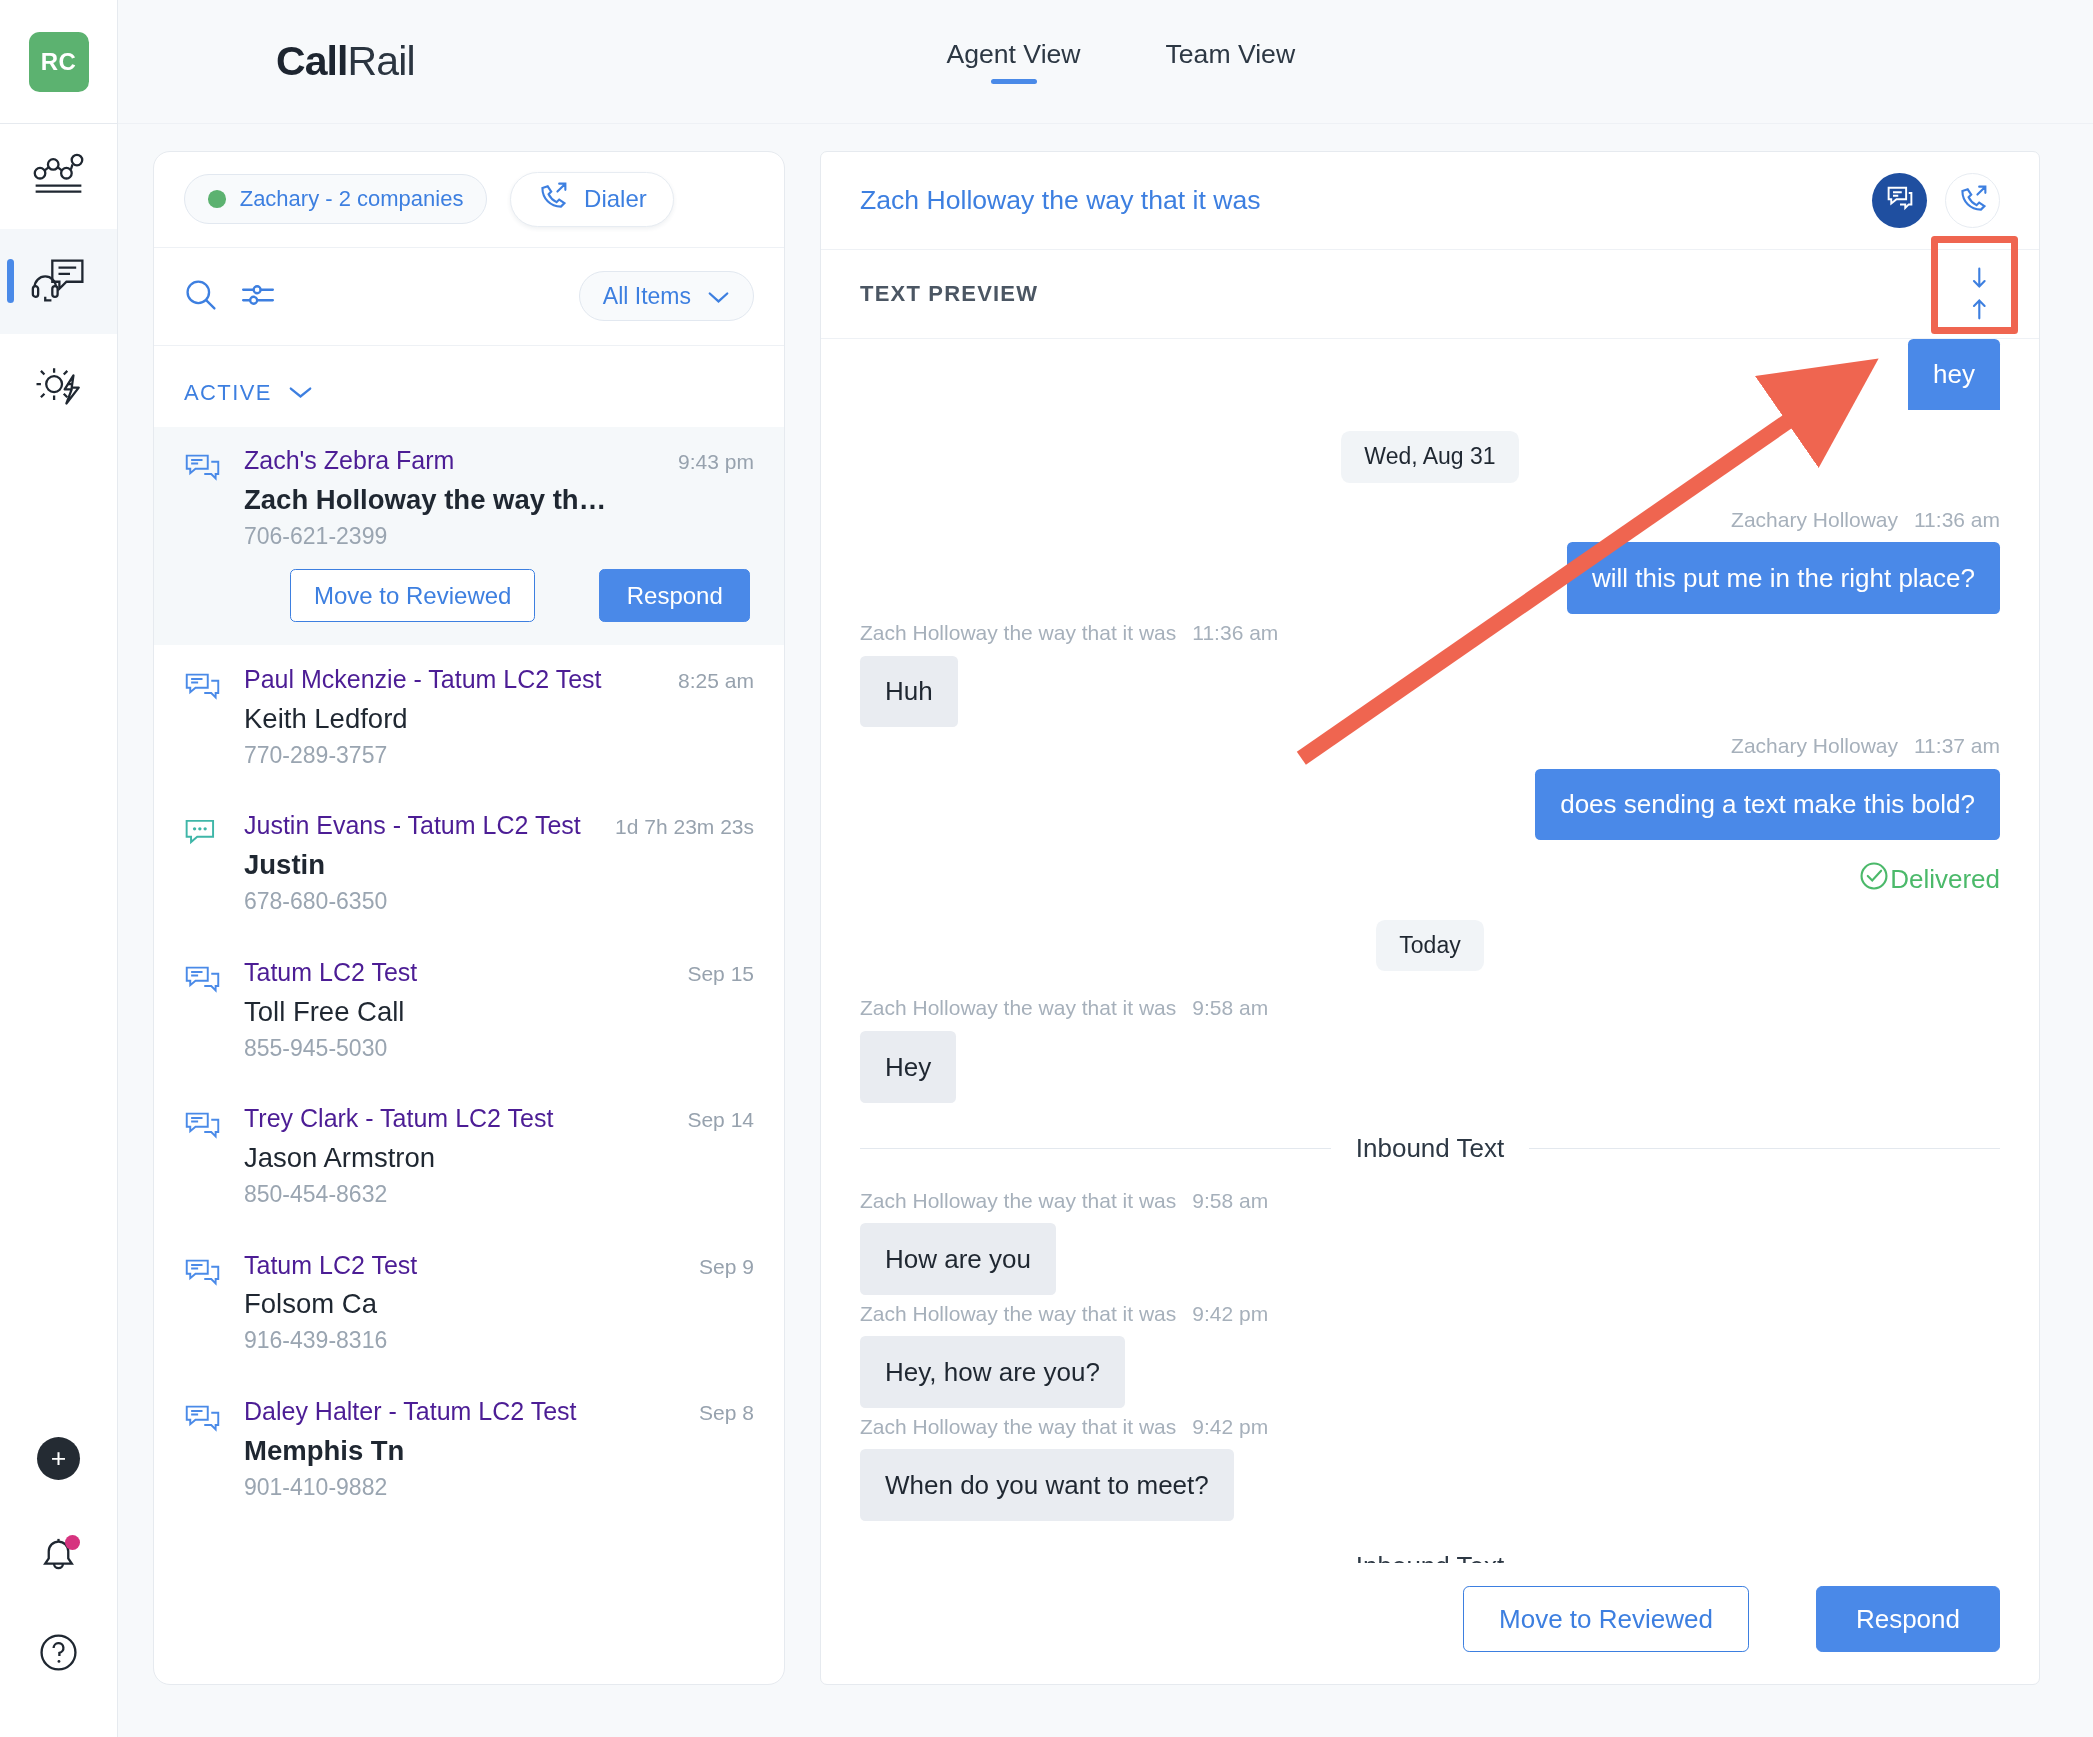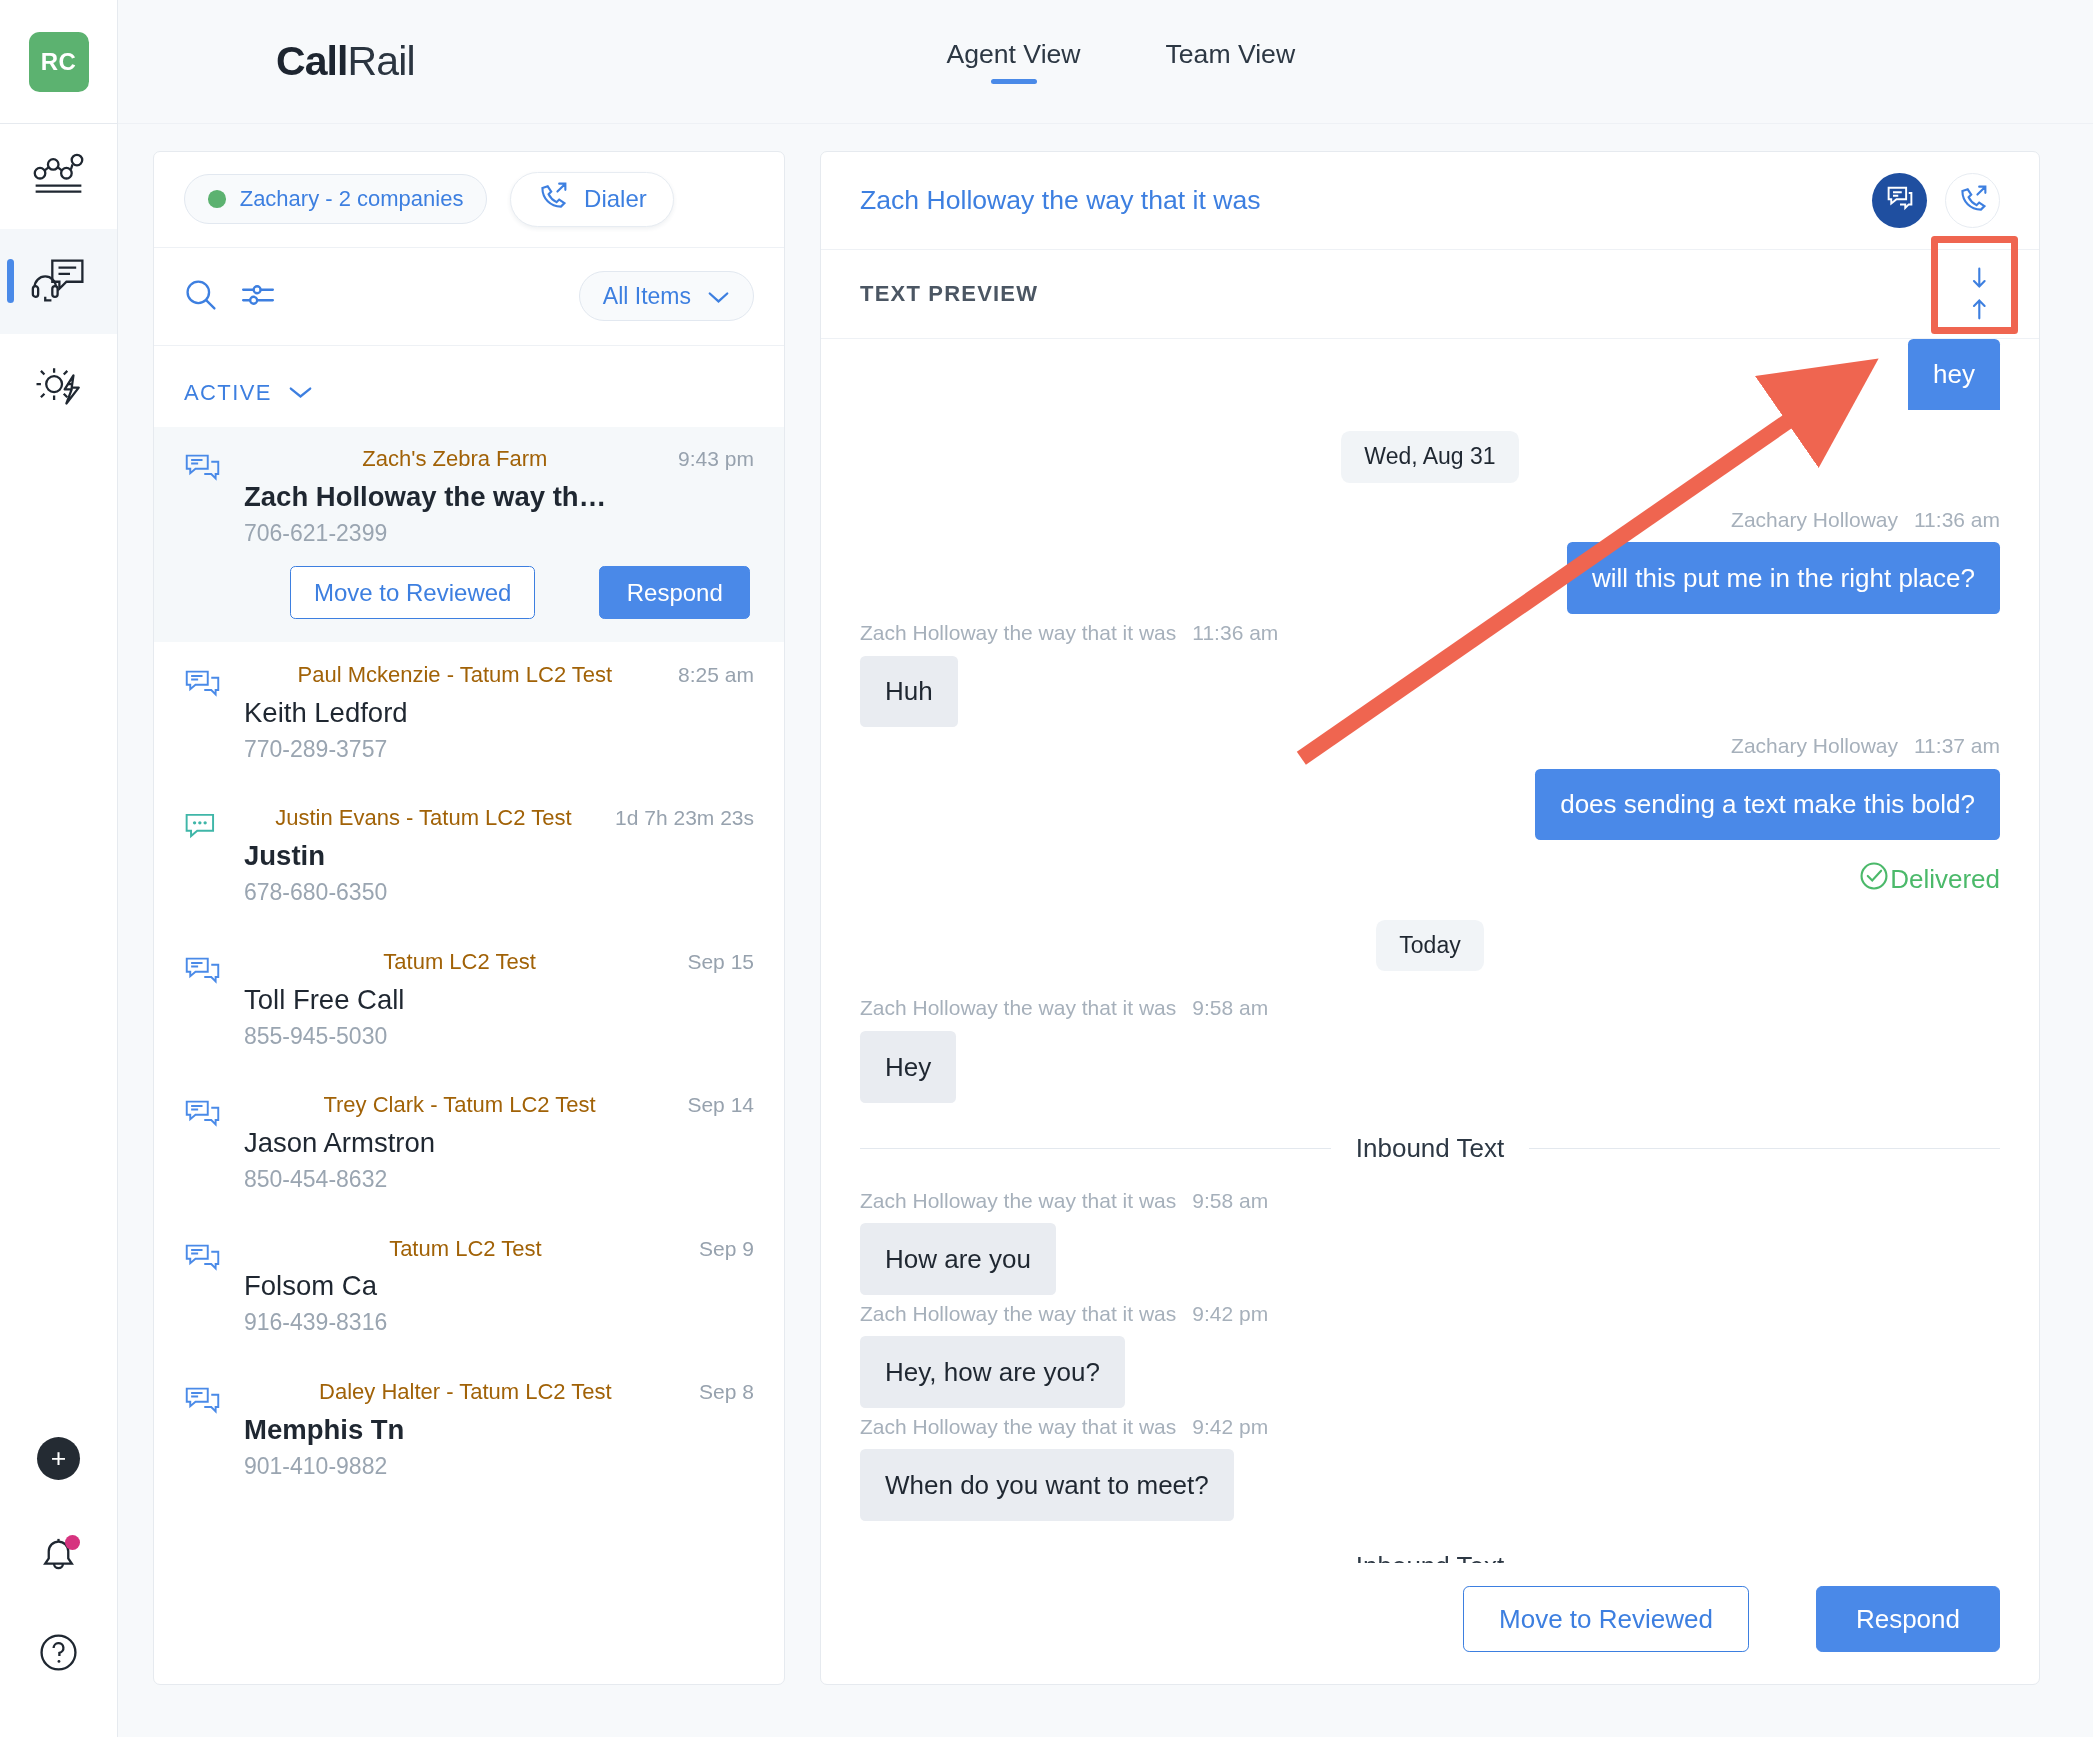--- a/index.html
+++ b/index.html
@@ -80,21 +80,21 @@
     flex: 1; display: flex; gap: 35px;
     padding: 26.6px 53px 53px 35px; min-height: 0;
   }
 
   .card {
     background: #fff; border: 0.9px solid #e6eaef; border-radius: 7px;
     display: flex; flex-direction: column; min-height: 0;
   }
 
   
-  .list-panel { width: 632px; min-width: 632px; }
+  .list-panel { width: 632px; min-width: 632px; border-radius: 17px; }
   .list-head {
     height: 96px; display: flex; align-items: center;
     padding: 0 30px; gap: 23px; border-bottom: 0.9px solid #eef1f5;
   }
   .pill {
     display: inline-flex; align-items: center; gap: 14px;
     height: 50px; padding: 0 23px; border-radius: 25px;
     border: 0.9px solid #e2e8f0; background: #f8fafc;
     color: #3d7fe0; font-size: 22px; white-space: nowrap;
   }
@@ -124,22 +124,22 @@
     color: #3d7fe0; font-size: 22px; letter-spacing: 1.4px;
   }
   .conv {
     display: flex; gap: 23px; padding: 19.5px 30px 23px 30px;
   }
   .conv.selected { background: #f5f8fa; }
   .conv-icon { width: 37px; min-width: 37px; padding-top: 7px; }
   .conv-body { flex: 1; min-width: 0; }
   .conv-row1 { display: flex; align-items: baseline; gap: 12.4px; }
   .conv-company {
-    flex: 1; min-width: 0; color: #a16207; font-size: 22px;
-    white-space: nowrap; overflow: hidden; text-overflow: ellipsis; text-align: center;
+    flex: 1; min-width: 0; color: #4c1d95; font-size: 25px;
+    white-space: nowrap; overflow: hidden; text-overflow: ellipsis;
   }
   .conv-time { color: #97a2ae; font-size: 21px; white-space: nowrap; }
   .conv-name {
     margin-top: 8.9px; font-size: 27.5px; color: #1f2731;
     white-space: nowrap; overflow: hidden; text-overflow: ellipsis;
   }
   .conv-name.unread { font-weight: 700; }
   .conv-phone { margin-top: 7px; color: #9aa5b1; font-size: 23px; }
   .conv-actions { margin-top: 19.5px; display: flex; gap: 17.7px; }
   .btn {

